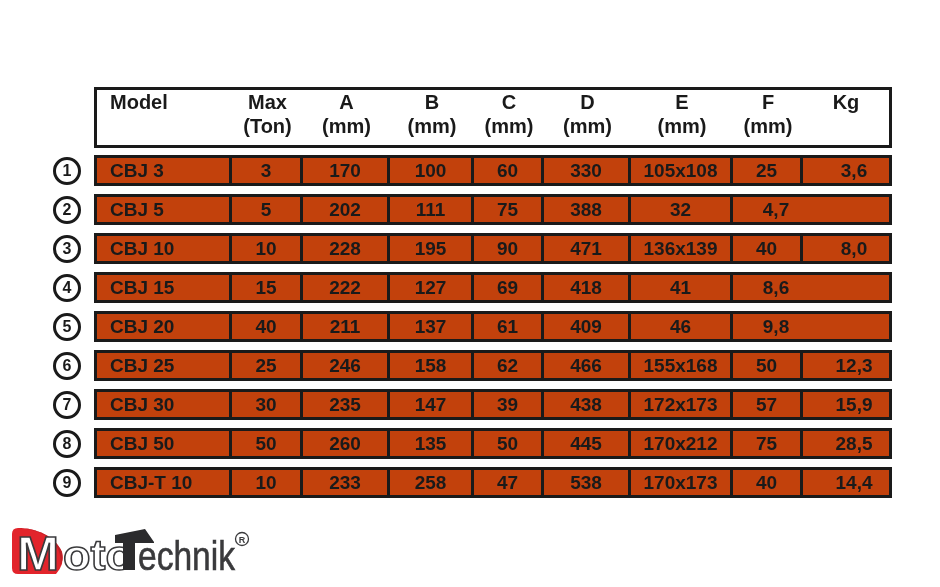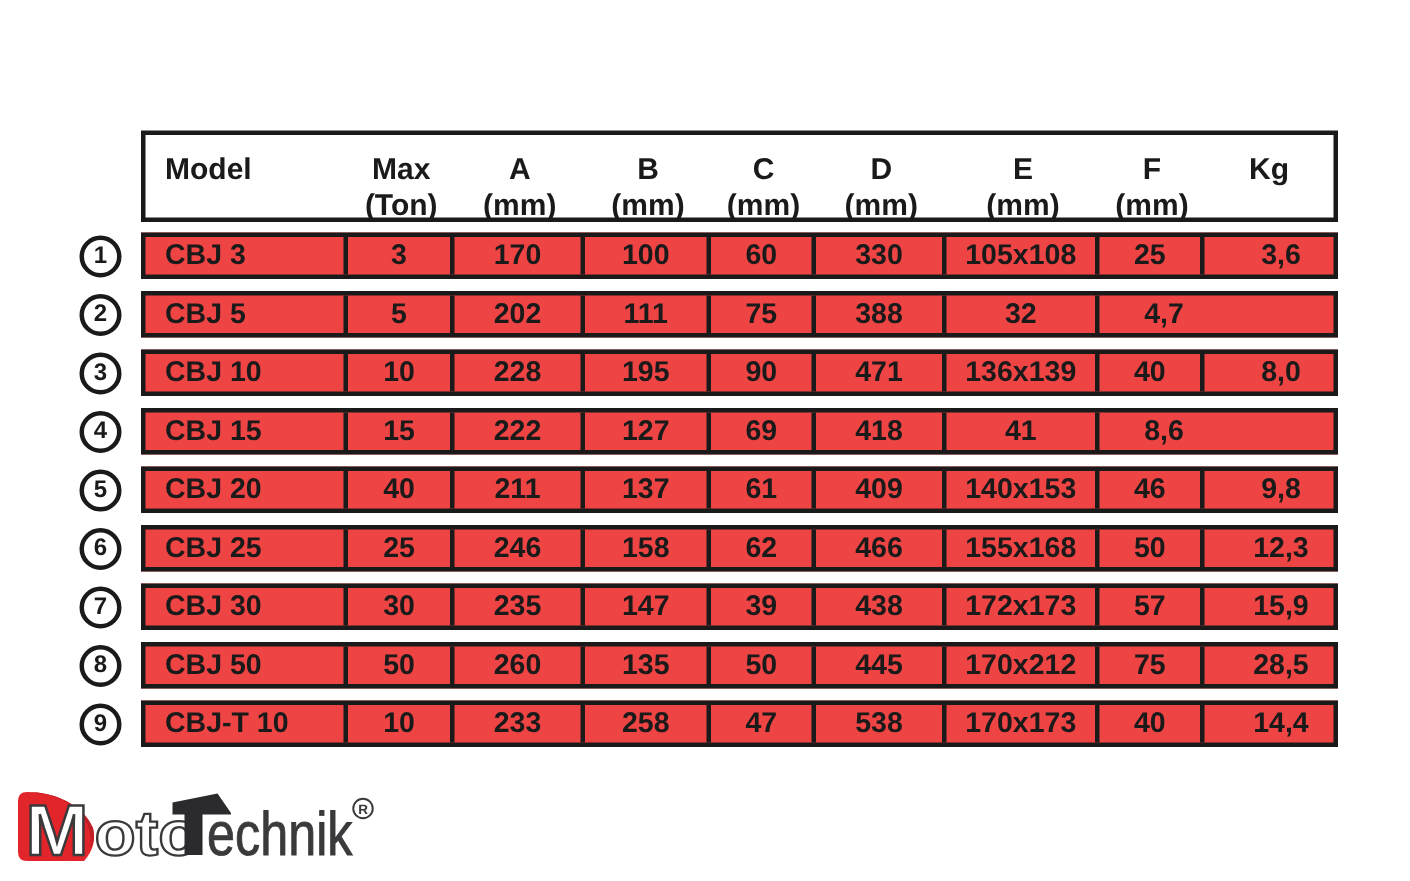--- a/index.html
+++ b/index.html
@@ -11,32 +11,32 @@
   }
   .table-area{position:absolute;left:53px;top:87px;}
   .header-box{
     margin-left:41px;width:798px;height:61px;
     border:3px solid #1a1a1a;box-sizing:border-box;
     display:grid;grid-template-columns:135px 71px 87px 84px 70px 87px 102px 70px 1fr;
     margin-bottom:7px;background:#fff;
   }
   .hcell{
     display:flex;flex-direction:column;align-items:center;justify-content:flex-start;
-    padding-top:11px;font-weight:bold;font-size:20px;line-height:24px;color:#1a1a1a;
+    padding-top:0;font-weight:bold;font-size:20px;line-height:24px;color:#1a1a1a;
   }
   .hcell.model{align-items:flex-start;padding-left:13px;}
   .row-line{display:flex;align-items:center;height:31px;margin-bottom:8px;}
   .badge{
     width:28px;height:28px;border:3px solid #1a1a1a;border-radius:50%;
     box-sizing:border-box;display:flex;align-items:center;justify-content:center;
     font-weight:bold;font-size:16px;color:#1a1a1a;flex:0 0 auto;background:#fff;
   }
   .row-box{
     margin-left:13px;width:798px;height:31px;
-    border:3px solid #1a1a1a;box-sizing:border-box;background:#ef4444;
+    border:3px solid #1a1a1a;box-sizing:border-box;background:#c2410c;
     display:grid;grid-template-columns:135px 71px 87px 84px 70px 87px 102px 70px 1fr;
   }
   .cell{
     border-right:3px solid #1a1a1a;
     display:flex;align-items:center;justify-content:center;
     font-weight:bold;font-size:19px;color:#1a1a1a;white-space:nowrap;overflow:hidden;
   }
   .cell:last-child{border-right:none;margin-left:16px;}
   .cell.model{justify-content:flex-start;padding-left:13px;}
   .logo{position:absolute;left:8px;top:520px;}
@@ -146,21 +146,20 @@
 
   <div class="row-line">
     <div class="badge">5</div>
     <div class="row-box">
       <div class="cell model">CBJ 20</div>
       <div class="cell">40</div>
       <div class="cell">211</div>
       <div class="cell">137</div>
       <div class="cell">61</div>
       <div class="cell">409</div>
-      <div class="cell">140x153</div>
       <div class="cell">46</div>
       <div class="cell">9,8</div>
     </div>
   </div>
 
   <div class="row-line">
     <div class="badge">6</div>
     <div class="row-box">
       <div class="cell model">CBJ 25</div>
       <div class="cell">25</div>

